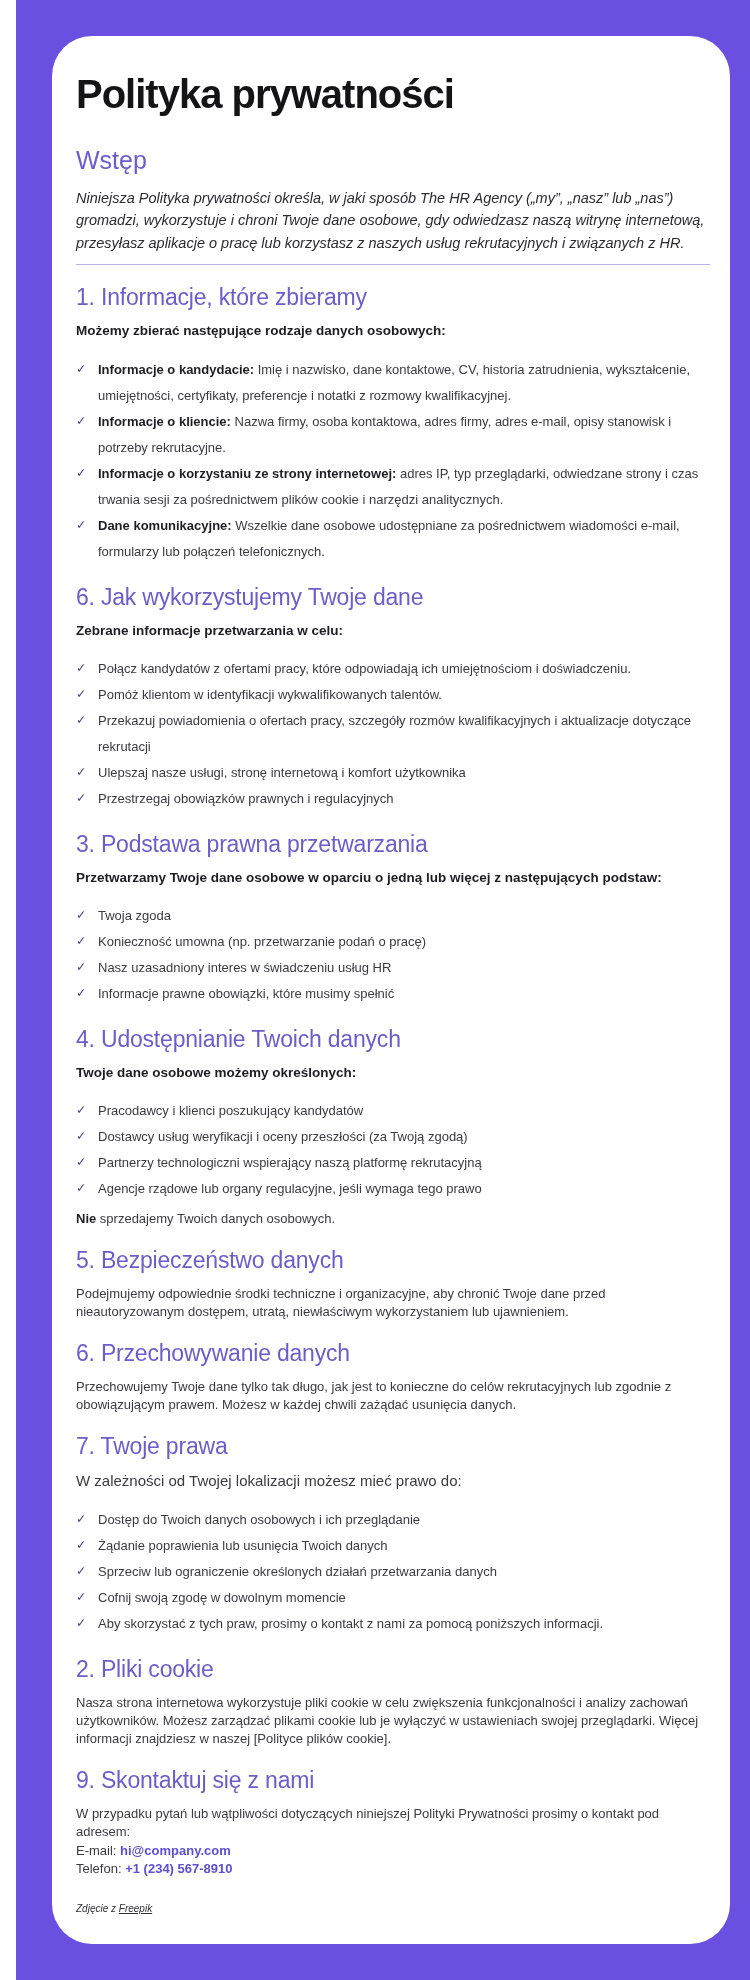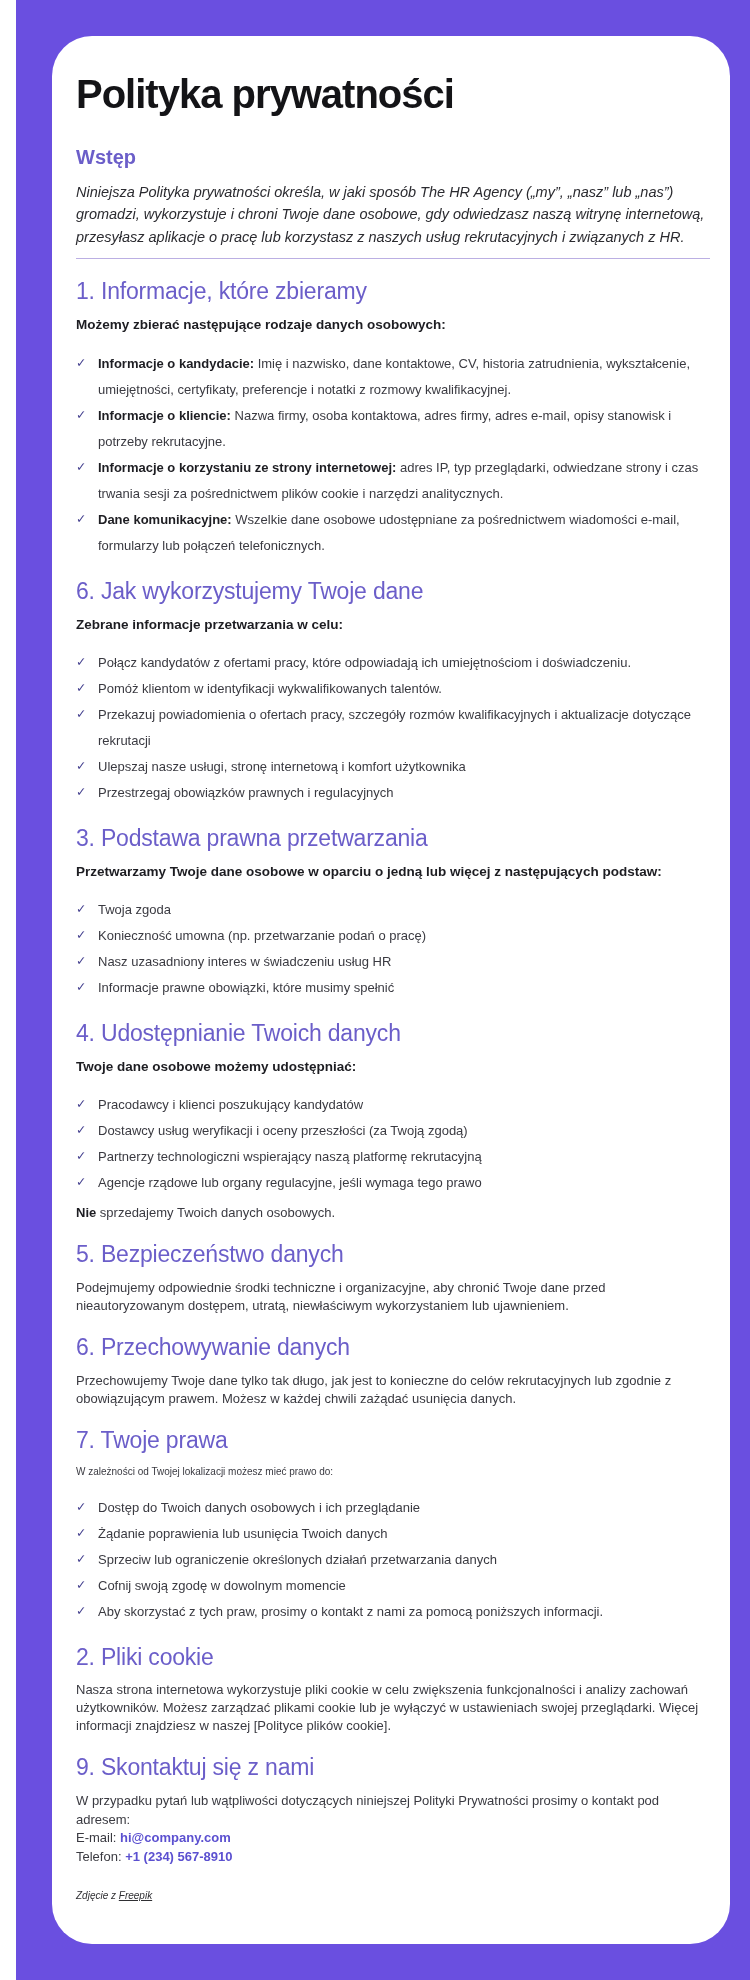--- a/index.html
+++ b/index.html
@@ -13,27 +13,27 @@
     --title:#141417;
   }
   *{margin:0;padding:0;box-sizing:border-box;}
   html,body{width:750px;}
   body{font-family:"Liberation Sans","DejaVu Sans",sans-serif;}
   .page{width:750px;height:1980px;background:var(--bg);padding:36px;margin-left:16px;}
   .card{width:100%;height:100%;background:#ffffff;border-radius:40px;
         padding:36px 20px 28px 24px;overflow:hidden;}
   .title{font-size:40px;font-weight:700;letter-spacing:-1px;line-height:1.1;
          color:var(--title);margin-bottom:30px;}
-  .intro-heading{font-size:20px;font-weight:700;color:var(--heading);margin-bottom:12px;}
+  .intro-heading{font-size:25px;font-weight:400;color:var(--heading);margin-bottom:12px;}
   .intro-text{font-size:14.5px;font-style:italic;color:#2B2B30;line-height:1.55;
               margin-bottom:8px;max-width:640px;}
   hr.divider{border:none;border-top:1px solid var(--divider);margin:10px 0 10px;}
   h2{font-size:23px;font-weight:500;letter-spacing:-0.2px;color:var(--heading);
      line-height:1.26;margin:18px 0 10px;}
-  .lead{font-size:10px;color:var(--text);line-height:1.35;margin:0;}
+  .lead{font-size:15px;color:var(--text);line-height:1.35;margin:0;}
   .lead.bold{font-size:13.5px;font-weight:700;color:var(--text-strong);}
   ul.check-list{list-style:none;margin:16px 0 0 0;padding:0;}
   ul.check-list li{position:relative;padding-left:22px;font-size:13px;
                    line-height:2.0;color:var(--text);}
   ul.check-list li b{color:var(--text-strong);}
   .check{position:absolute;left:0;top:0;color:var(--check);font-weight:700;font-size:12.5px;}
   .body-para{font-size:13px;line-height:1.38;color:var(--text);margin:0;max-width:660px;}
   .note{font-size:13px;line-height:1.4;color:var(--text);margin-top:8px;}
   .note b{color:var(--text-strong);}
   .contact p{font-size:13px;line-height:1.42;color:var(--text);margin:0;}
@@ -83,21 +83,21 @@
           <p class="lead bold">Przetwarzamy Twoje dane osobowe w oparciu o jedną lub więcej z następujących podstaw:</p>
           <ul class="check-list">
             <li><span class="check">✓</span><span>Twoja zgoda</span></li>
             <li><span class="check">✓</span><span>Konieczność umowna (np. przetwarzanie podań o pracę)</span></li>
             <li><span class="check">✓</span><span>Nasz uzasadniony interes w świadczeniu usług HR</span></li>
             <li><span class="check">✓</span><span>Informacje prawne obowiązki, które musimy spełnić</span></li>
           </ul>
         </section>
         <section>
           <h2>4. Udostępnianie Twoich danych</h2>
-          <p class="lead bold">Twoje dane osobowe możemy udostępniać:</p>
+          <p class="lead bold">Twoje dane osobowe możemy określonych:</p>
           <ul class="check-list">
             <li><span class="check">✓</span><span>Pracodawcy i klienci poszukujący kandydatów</span></li>
             <li><span class="check">✓</span><span>Dostawcy usług weryfikacji i oceny przeszłości (za Twoją zgodą)</span></li>
             <li><span class="check">✓</span><span>Partnerzy technologiczni wspierający naszą platformę rekrutacyjną</span></li>
             <li><span class="check">✓</span><span>Agencje rządowe lub organy regulacyjne, jeśli wymaga tego prawo</span></li>
           </ul>
           <p class="note"><b>Nie</b> sprzedajemy Twoich danych osobowych.</p>
         </section>
         <section>
           <h2>5. Bezpieczeństwo danych</h2>

